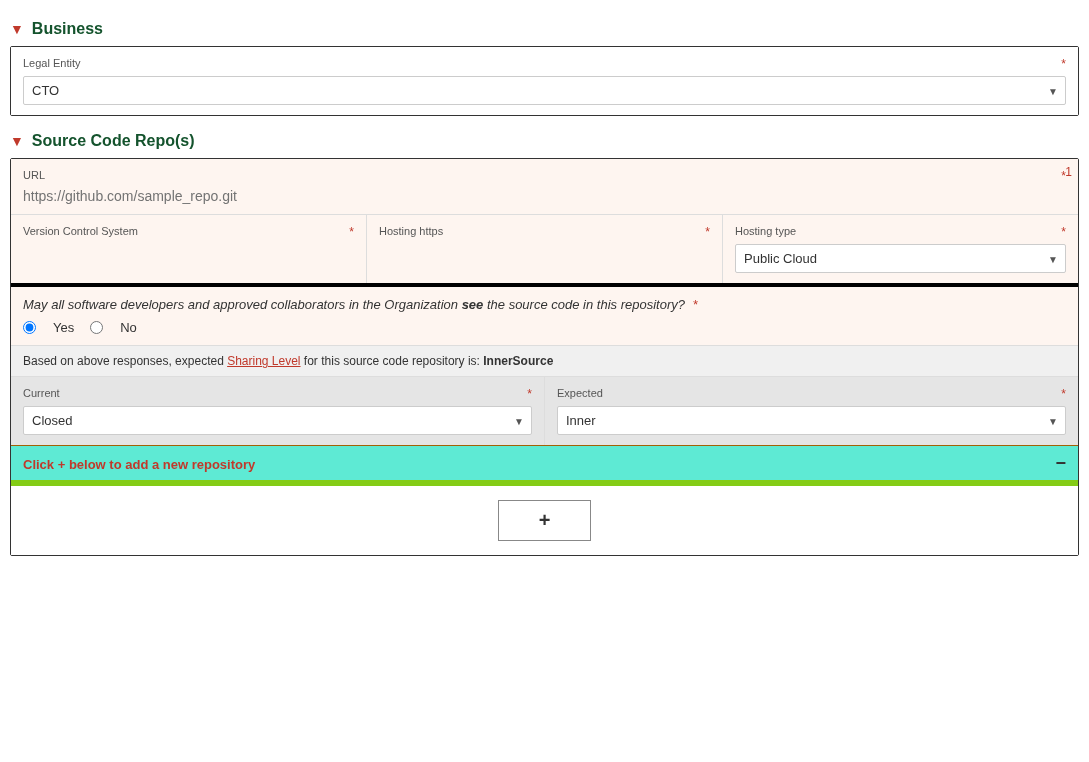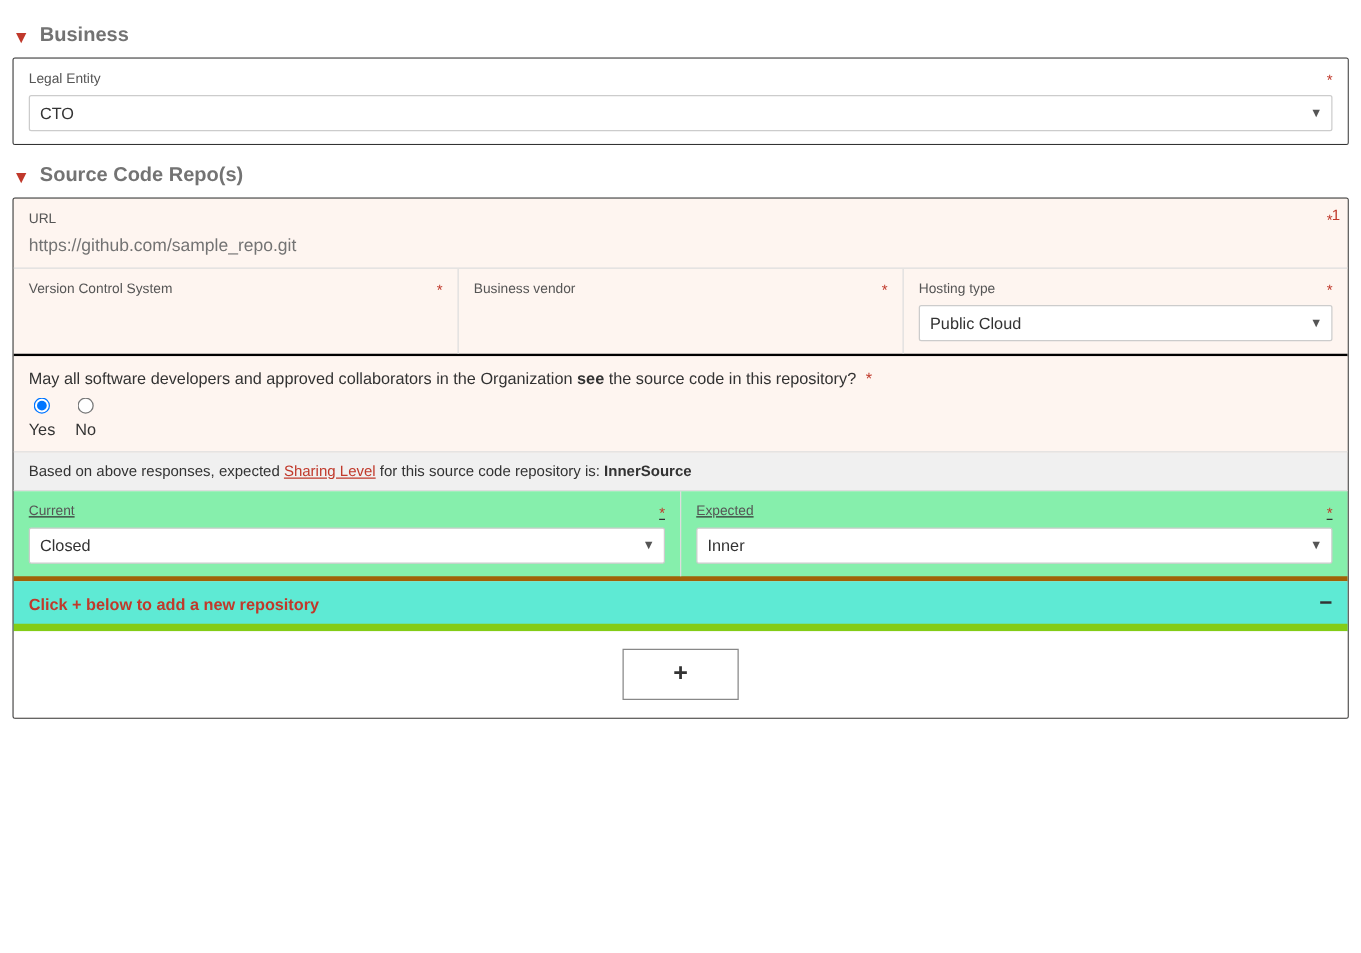--- a/index.html
+++ b/index.html
@@ -18,21 +18,21 @@
       margin-bottom: 8px;
       margin-top: 10px;
     }
     .section-header .arrow {
       color: #c0392b;
       font-size: 14px;
     }
     .section-header .title {
       font-size: 16px;
       font-weight: bold;
-      color: #737373;
+      color: #14532d;
     }
 
     .section-box {
       border: 1.5px solid #333;
       border-radius: 2px;
       margin-bottom: 16px;
       background: #fff;
     }
 
     .field-group {
@@ -99,56 +99,56 @@
       position: relative;
     }
     .url-value {
       font-size: 14px;
       color: #737373;
       margin-top: 4px;
     }
 
     .three-cols {
       display: flex;
-      border-bottom: 2px solid #000000;
+      border-bottom: 4px solid #000000;
       background: #fef5f0;
     }
     .three-cols .col {
       flex: 1;
       padding: 10px 12px;
       border-right: 1px solid #ddd;
     }
     .three-cols .col:last-child {
       border-right: none;
     }
 
     .see-question {
       padding: 10px 12px;
       background: #fef5f0;
       border-bottom: 1px solid #ddd;
       position: relative;
     }
     .see-question .question-text {
       margin-bottom: 8px;
       color: #333;
+      font-style: italic;
     }
     .see-question .question-text strong {
       font-weight: bold;
     }
     .radio-group {
       display: flex;
       align-items: center;
       gap: 16px;
     }
     .radio-option {
       display: flex;
       align-items: center;
-      gap: 5px;
-      cursor: pointer;
-      flex-direction: column;
+      gap: 17px;
+      cursor: pointer;
     }
     .radio-option input[type="radio"] {
       cursor: pointer;
     }
 
     .sharing-info {
       padding: 8px 12px;
       background: #f0f0f0;
       border-bottom: 1px solid #ddd;
       font-size: 12px;
@@ -157,23 +157,22 @@
     .sharing-info a {
       color: #c0392b;
       text-decoration: underline;
     }
     .sharing-info strong {
       font-weight: bold;
     }
 
     .two-cols {
       display: flex;
-      background: #86efac;
-      border-bottom: 4px solid #a16207;
-      text-decoration: underline;
+      background: #e5e5e5;
+      border-bottom: 1px solid #a16207;
     }
     .two-cols .col {
       flex: 1;
       padding: 10px 12px;
       border-right: 1px solid #ddd;
       position: relative;
     }
     .two-cols .col:last-child {
       border-right: none;
     }
@@ -262,21 +261,21 @@
 
   <div class="three-cols">
     <div class="col">
       <div class="field-label">
         <span>Version Control System</span>
         <span class="required">*</span>
       </div>
     </div>
     <div class="col">
       <div class="field-label">
-        <span>Business vendor</span>
+        <span>Hosting https</span>
         <span class="required">*</span>
       </div>
     </div>
     <div class="col">
       <div class="field-label">
         <span>Hosting type</span>
         <span class="required">*</span>
       </div>
       <div class="select-wrapper">
         <select>

